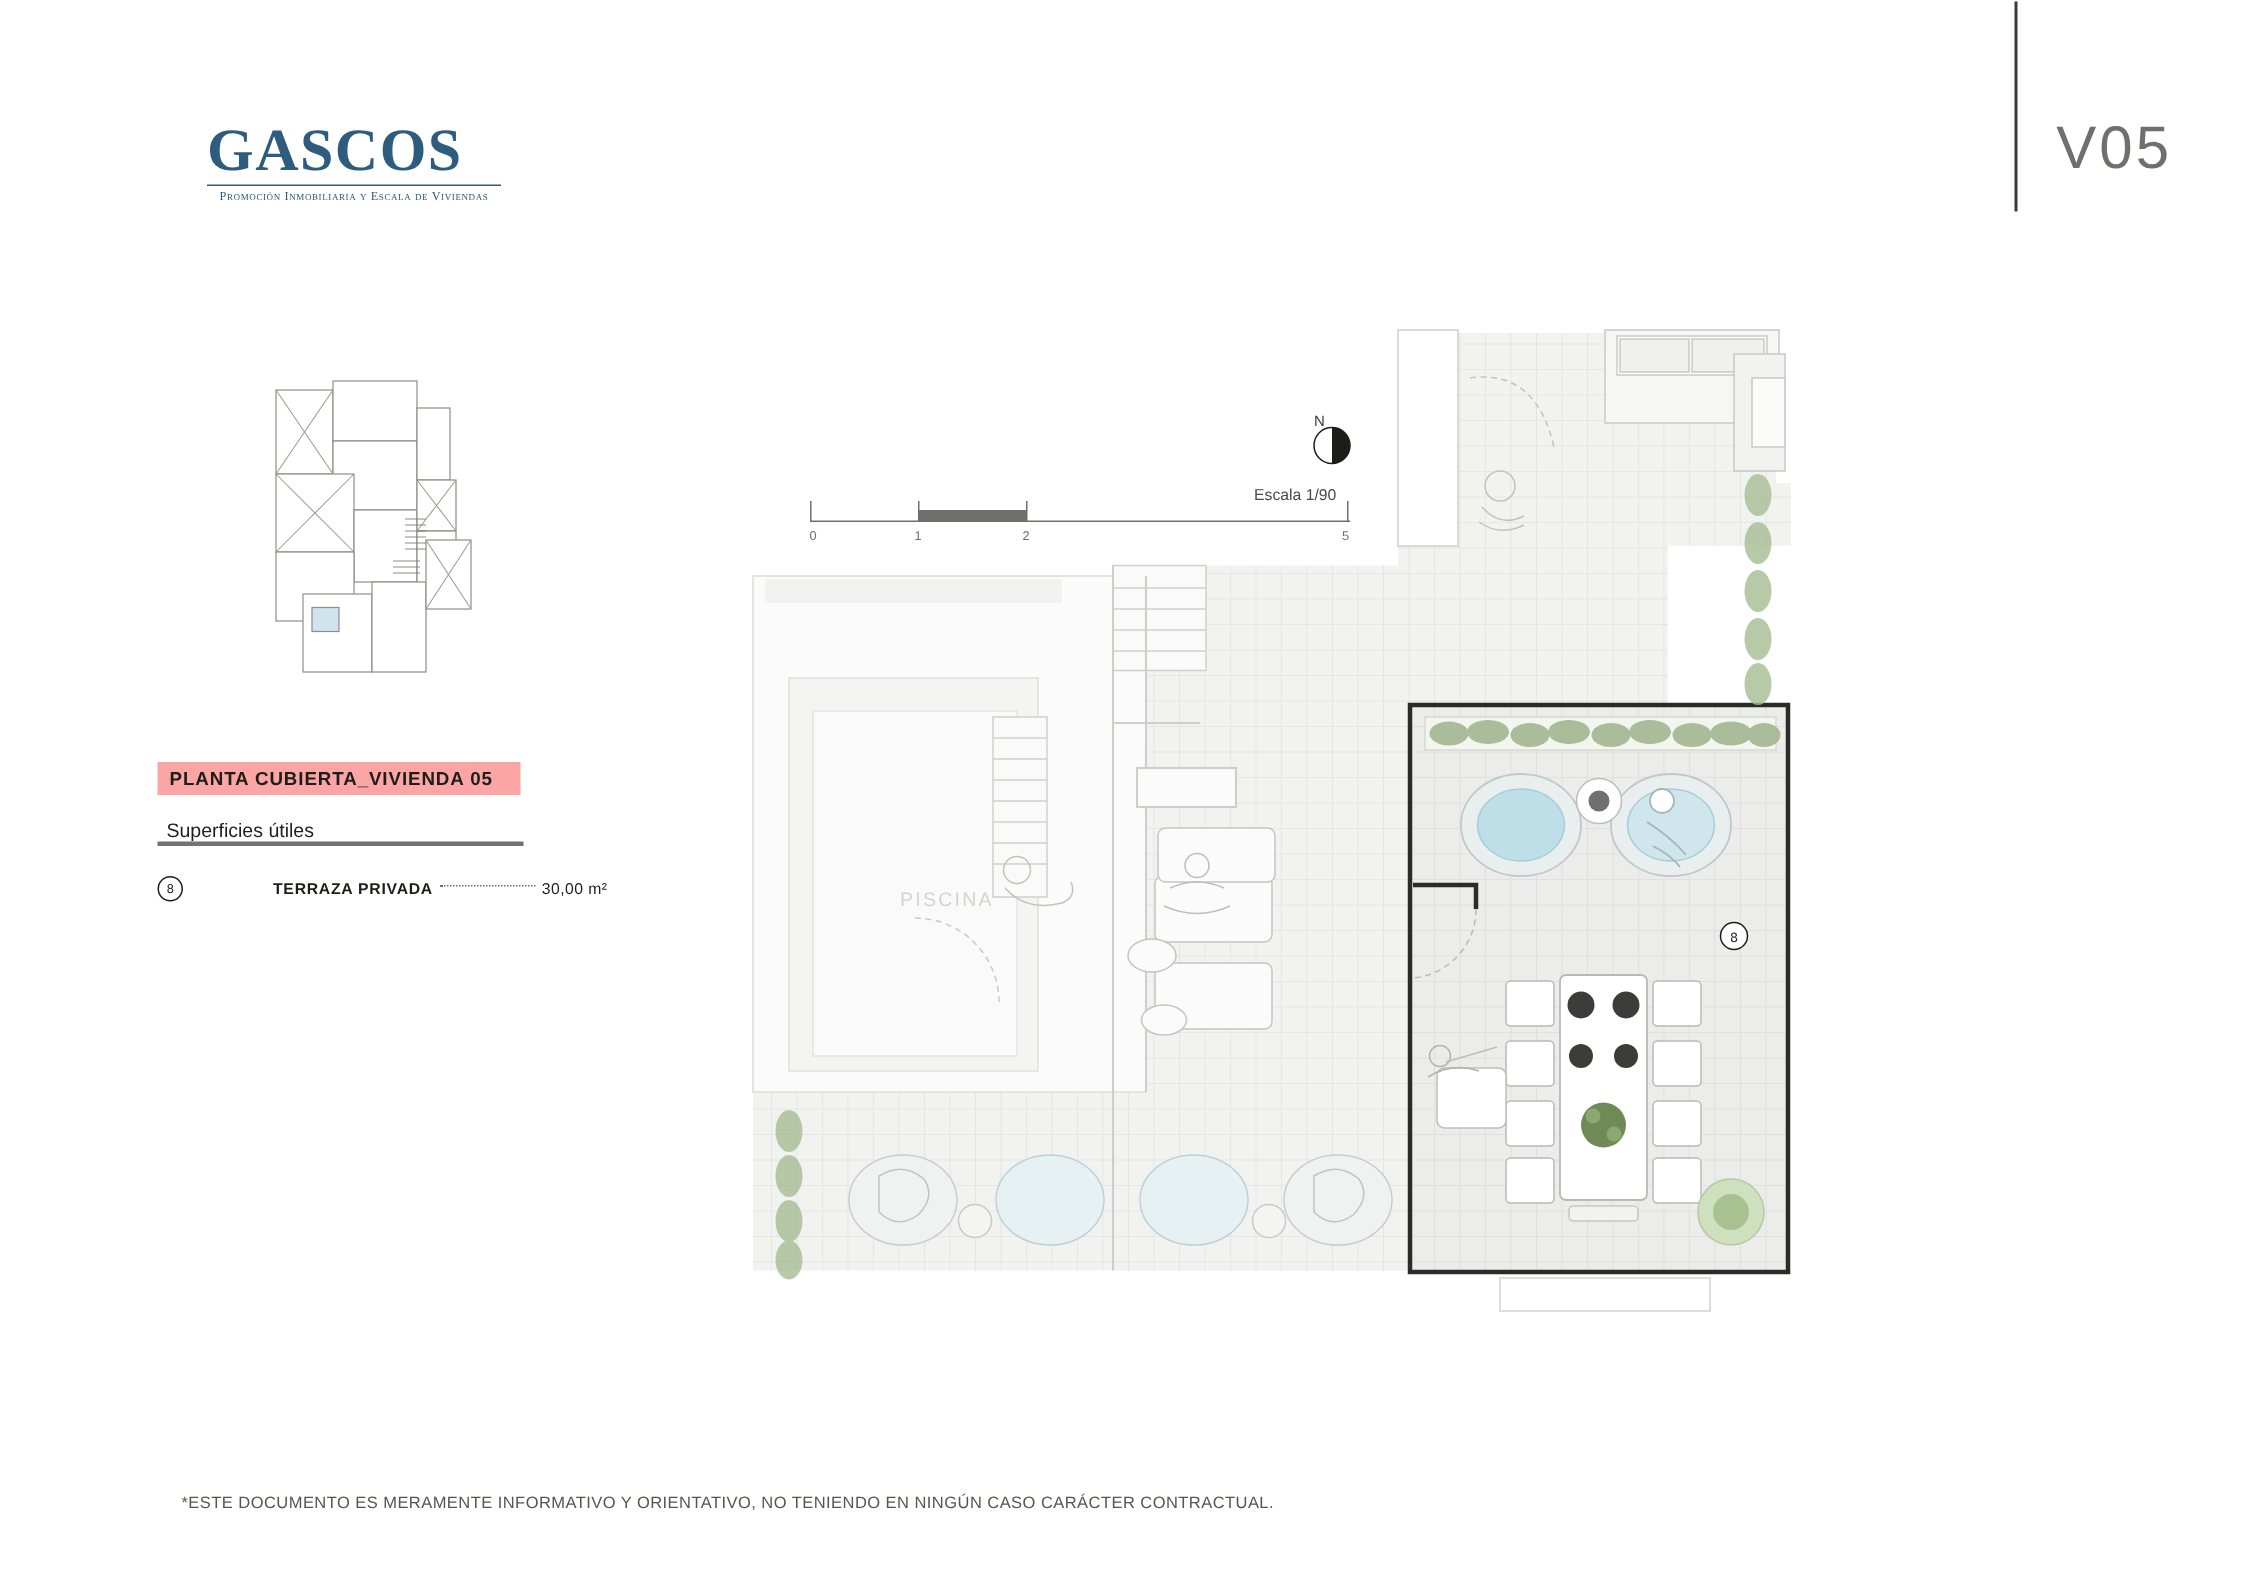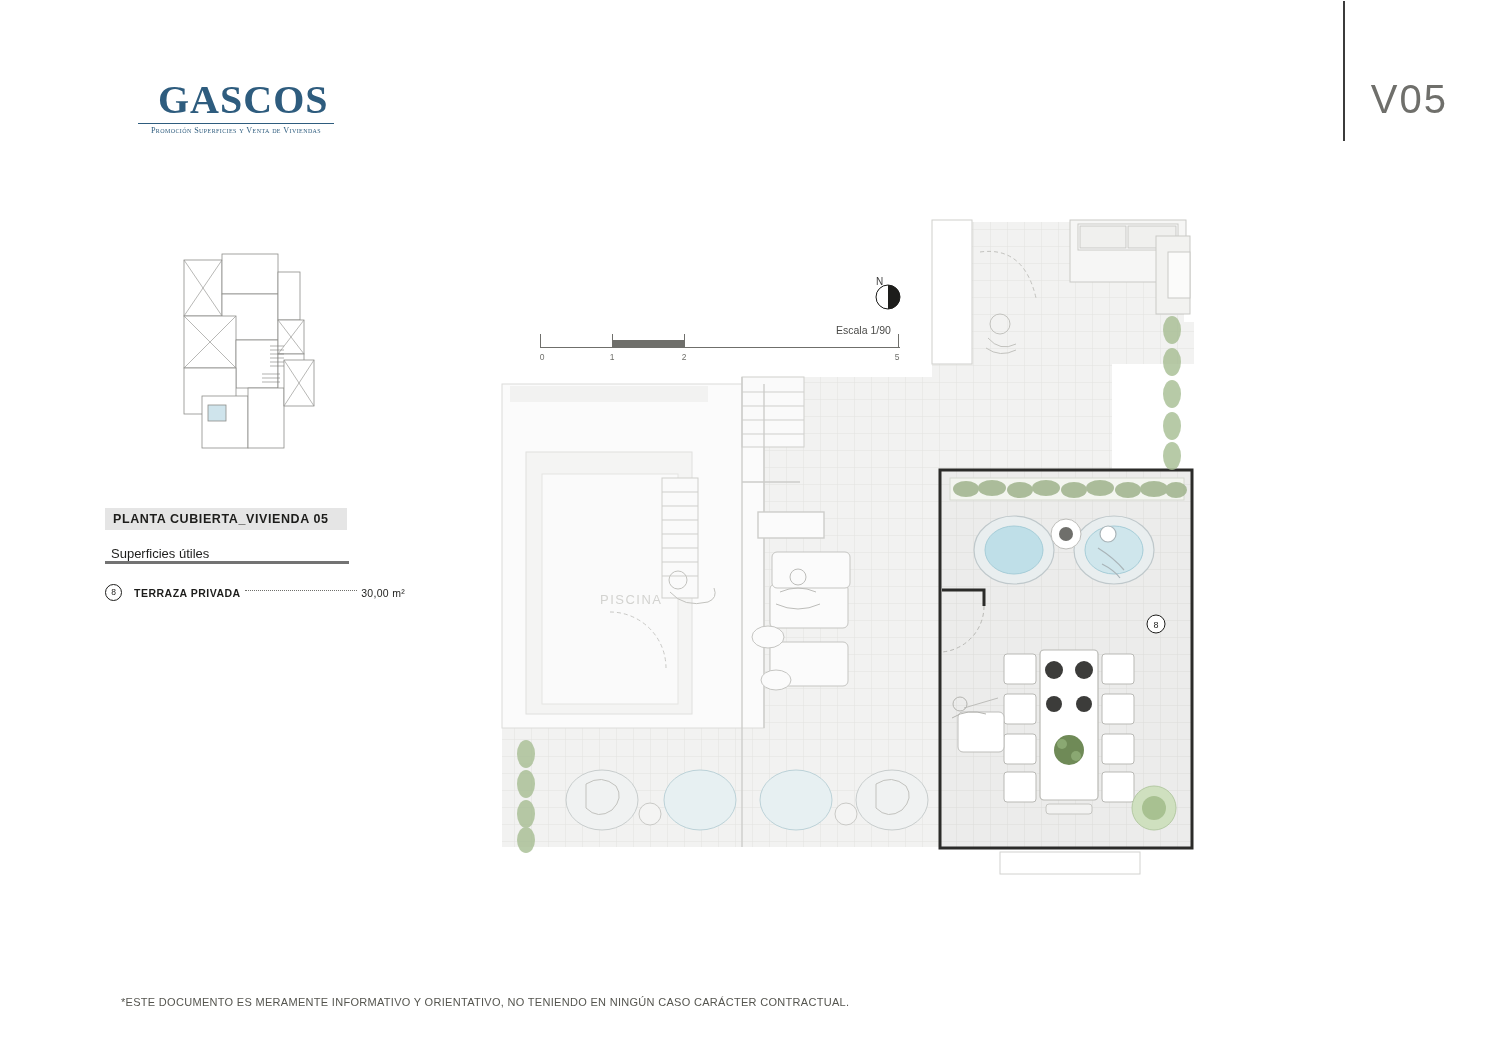--- a/index.html
+++ b/index.html
@@ -22,21 +22,20 @@
     top: 80px;
     width: 260px;
   }
   .brand-name {
     font-family: "Liberation Serif", serif;
     font-size: 40px;
     letter-spacing: 1px;
     color: #2e5c7e;
     font-weight: 700;
     line-height: 1;
-    margin-left: 20px;
   }
   .brand-sub {
     font-family: "Liberation Serif", serif;
     font-size: 8.2px;
     letter-spacing: 0.4px;
     color: #2e5c7e;
     margin-top: 3px;
     border-top: 1px solid #2e5c7e;
     padding-top: 2px;
     width: 196px;
@@ -83,21 +82,21 @@
     width: 156px;
     height: 228px;
   }
   .legend {
     position: absolute;
     left: 105px;
     top: 508px;
     width: 300px;
   }
   .legend-title {
-    background: #e5e5e5;
+    background: #fca5a5;
     color: #1d1d1b;
     font-size: 12.5px;
     font-weight: 700;
     letter-spacing: 0.6px;
     padding: 4px 6px 4px 8px;
     display: inline-block;
     width: 228px;
   }
   .legend-sub {
     font-size: 13px;
@@ -124,20 +123,21 @@
     text-align: center;
     color: #1d1d1b;
     flex: none;
     margin-right: 12px;
   }
   .legend-label {
     font-weight: 700;
     letter-spacing: 0.5px;
     color: #1d1d1b;
     font-size: 10.5px;
+    margin-left: 48px;
   }
   .legend-dots {
     flex: 1;
     margin: 0 4px;
     border-bottom: 1.5px dotted #6f6f6b;
     position: relative;
     top: -2px;
     min-width: 50px;
   }
   .legend-value {
@@ -223,21 +223,21 @@
     font-size: 11px;
     letter-spacing: 0.3px;
     color: #55554f;
   }
 </style>
 </head>
 <body>
 
 <div class="brand">
   <div class="brand-name">GASCOS</div>
-  <div class="brand-sub">Promoción Superficies y Venta de Viviendas</div>
+  <div class="brand-sub">Promoción Inmobiliaria y Escala de Viviendas</div>
 </div>
 
 <div class="header-right">
   <div class="header-sep"></div>
   <div class="unit-code">V05</div>
 </div>
 
 <div class="key-plan">
   <svg width="156" height="228" viewBox="0 0 156 228">
     <g stroke="#8d8d89" stroke-width="0.8" fill="#ffffff">

